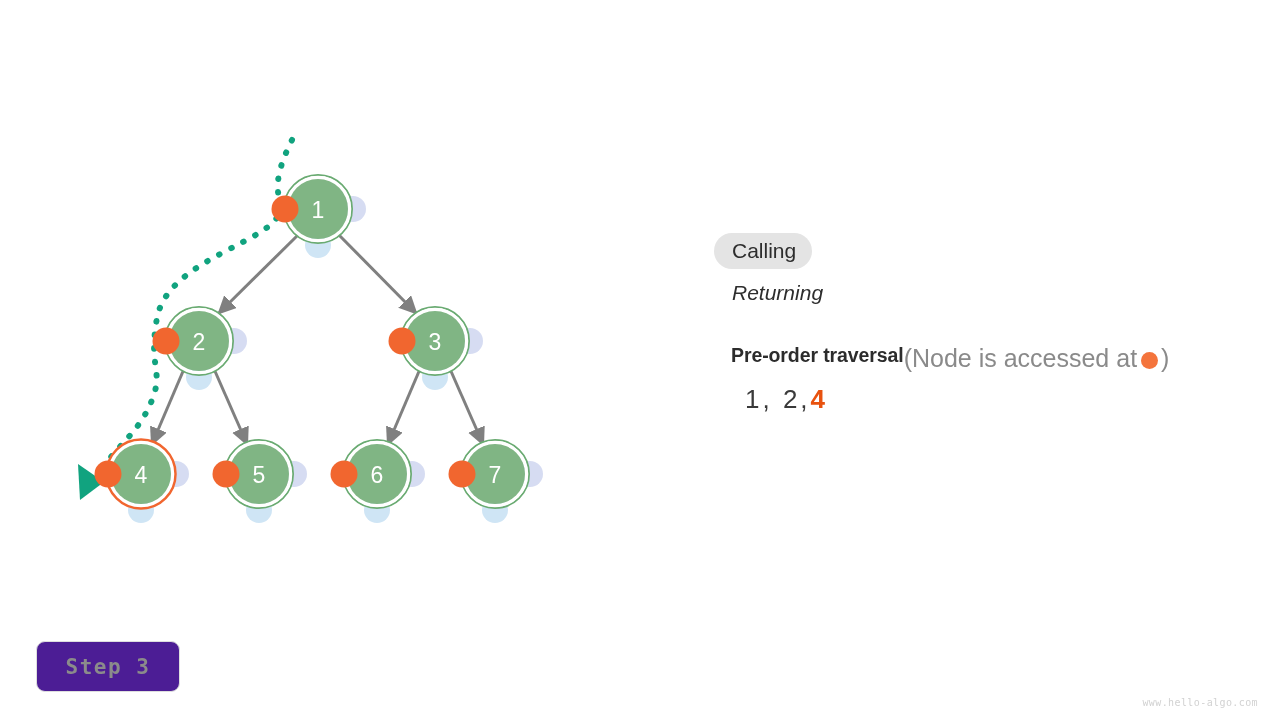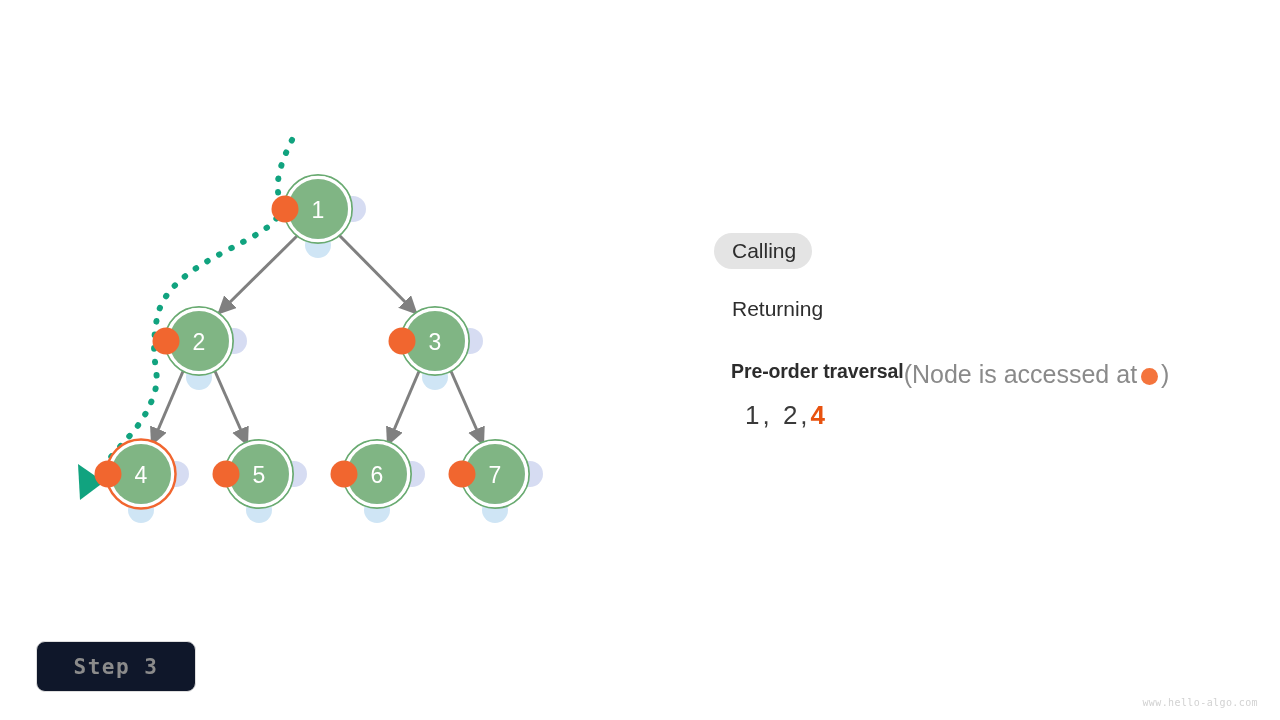--- a/index.html
+++ b/index.html
@@ -64,21 +64,22 @@
 
   .legend-plain {
     display: inline-block;
     padding: 7px 18px 8px 18px;
     font-size: 21px;
     color: #2d2d2d;
     line-height: 1;
   }
 
   #returning-row {
-    margin-top: 20px;
+    margin-top: 4px;
+    font-style: italic;
   }
 
   #result-block {
     margin-top: 32px;
     padding-left: 17px;
   }
 
   #result-heading-line {
     display: flex;
     white-space: nowrap;
@@ -118,26 +119,26 @@
   #result-values .hit {
     color: #e8520f;
     font-weight: bold;
   }
 
   
   #step-badge {
     position: absolute;
     left: 36px;
     top: 641px;
-    width: 160px;
+    width: 144px;
     height: 51px;
     box-sizing: border-box;
     border: 1px solid #dedede;
     border-radius: 9px;
-    background: #0f172a;
+    background: #4c1d95;
     display: flex;
     align-items: center;
     justify-content: center;
     font-family: "DejaVu Sans Mono", monospace;
     font-weight: bold;
     font-size: 21px;
     letter-spacing: 1.5px;
     color: #8b8b8b;
   }
 

